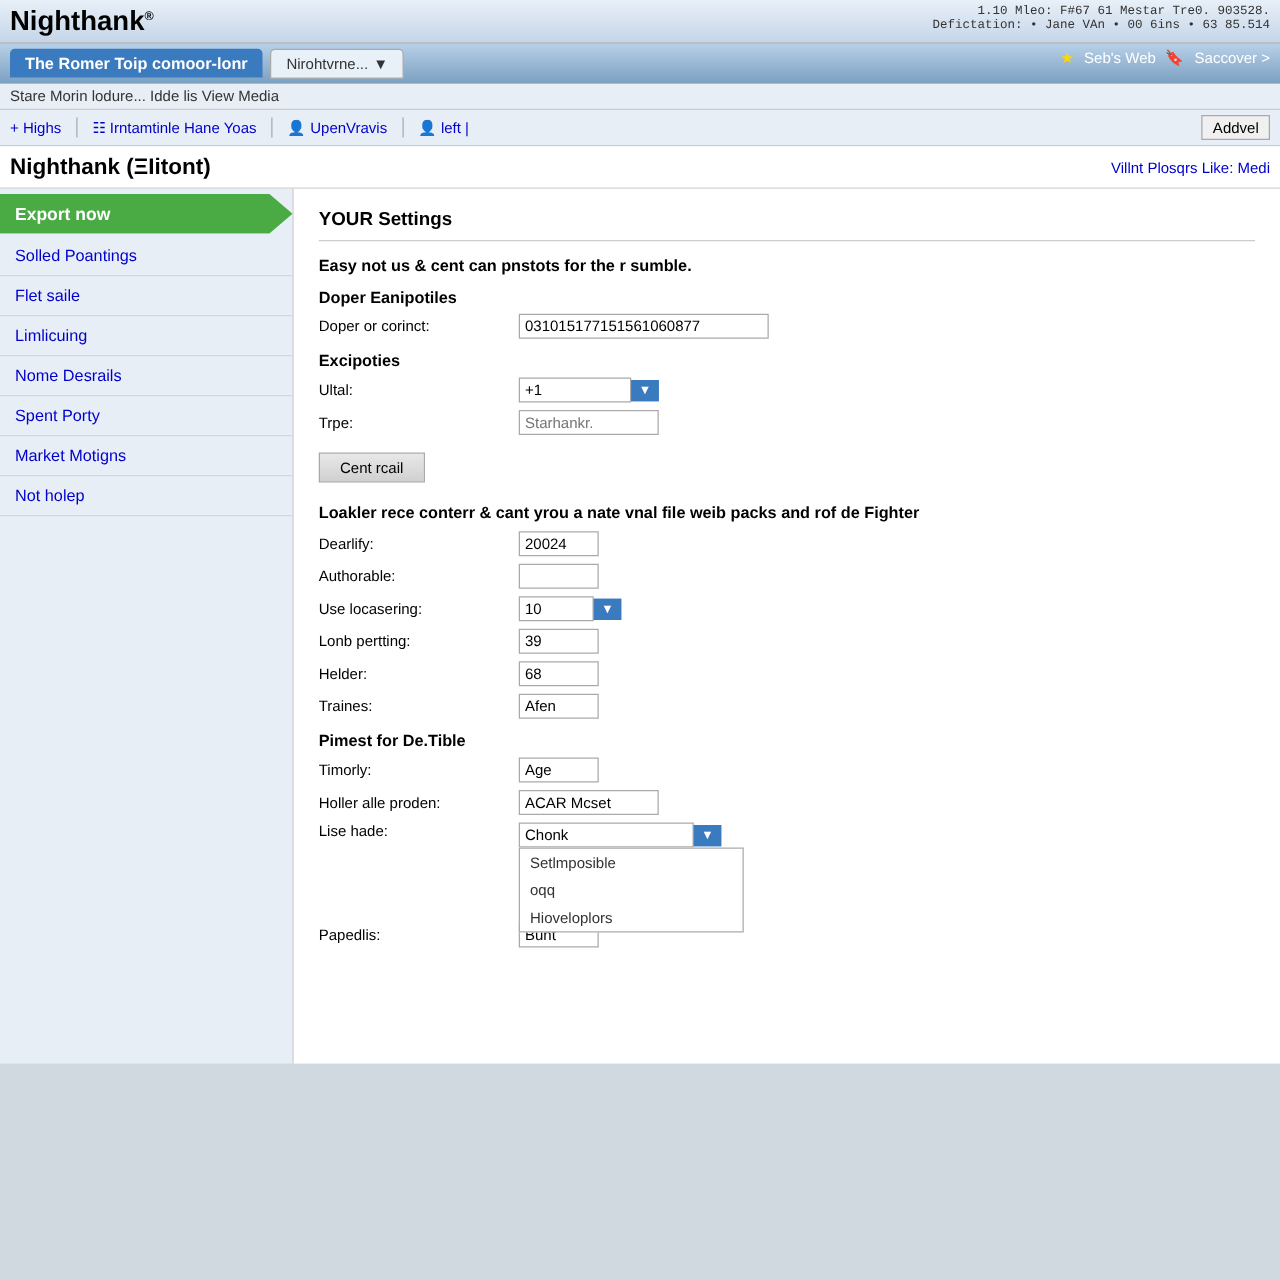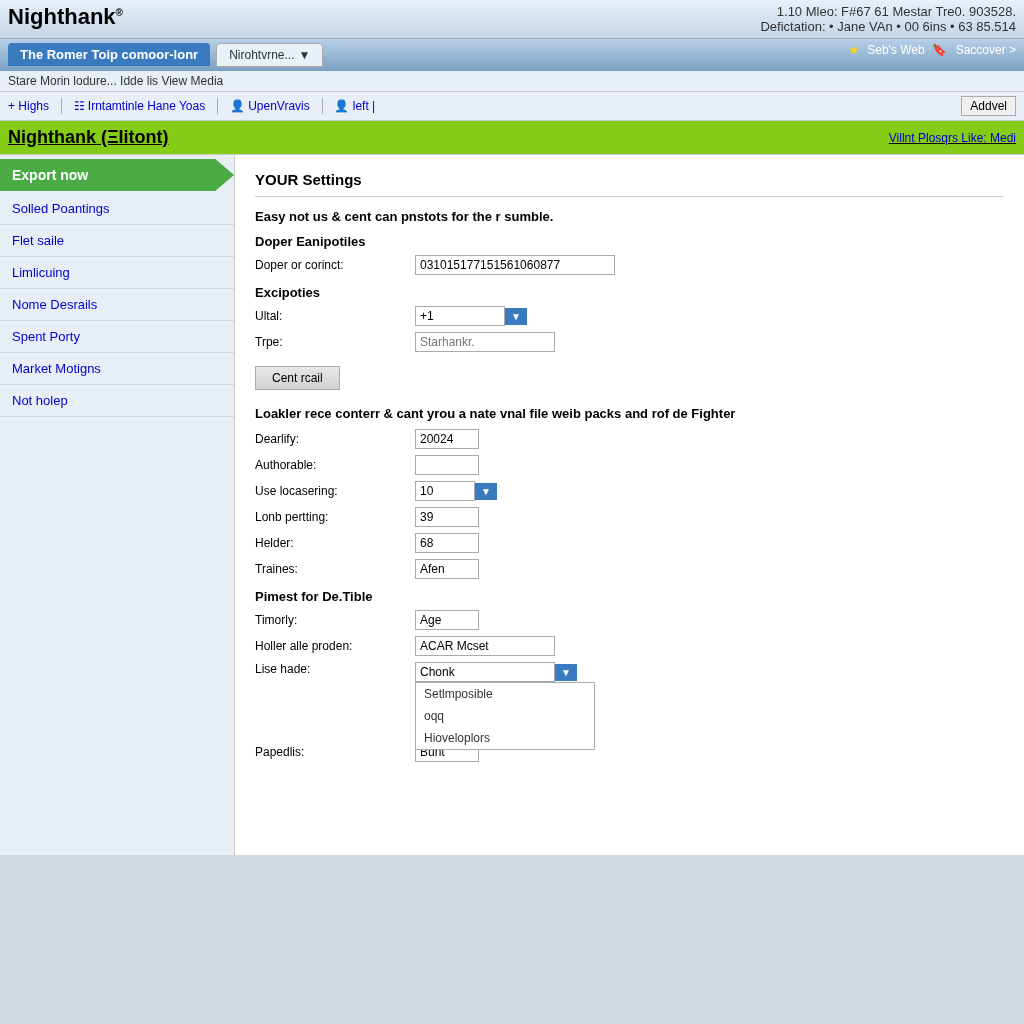--- a/index.html
+++ b/index.html
@@ -8,21 +8,21 @@
     
     .top-bar {
       background: linear-gradient(to bottom, #e8f0f8, #c5d5e8);
       padding: 4px 8px;
       display: flex;
       justify-content: space-between;
       border-bottom: 1px solid #aaa;
     }
     .top-bar-left { font-size: 22px; font-weight: bold; color: #000; }
     .top-bar-left sup { font-size: 10px; }
-    .top-bar-right { font-size: 13px; color: #333; text-align: right; }
+    .top-bar-right { font-size: 10px; color: #333; text-align: right; font-family: Liberation Mono, monospace; }
 
     
     .nav-bar {
       background: linear-gradient(to bottom, #b8d0e8, #7aa0c0);
       padding: 4px 8px;
       display: flex;
       align-items: flex-start;
       gap: 6px;
     }
     .nav-tab-active {
@@ -70,27 +70,26 @@
       margin-left: auto;
       background: #f0f0f0;
       border: 1px solid #aaa;
       padding: 2px 8px;
       font-size: 12px;
       cursor: pointer;
     }
 
     
     .page-header {
-      background: #84cc16;
+      background: #ffffff;
       padding: 6px 8px;
       display: flex;
       justify-content: space-between;
       align-items: center;
       border-bottom: 1px solid #ccc;
-      text-decoration: underline;
     }
     .page-title { font-size: 18px; font-weight: bold; color: #000; }
     .page-header-right { font-size: 12px; color: #0000cc; cursor: pointer; }
 
     
     .main-layout { display: flex; min-height: 700px; }
 
     
     .sidebar {
       width: 235px;
@@ -123,21 +122,21 @@
     .section-divider { border: none; border-top: 1px solid #ccc; margin: 8px 0 12px 0; }
     .section-desc { font-size: 13px; font-weight: bold; color: #000; margin-bottom: 10px; }
 
     .subsection-title { font-size: 13px; font-weight: bold; color: #000; margin: 10px 0 6px 0; }
 
     
     .form-row { display: flex; align-items: center; margin-bottom: 6px; }
     .form-label { width: 160px; font-size: 12px; color: #000; }
     .form-input { font-size: 12px; border: 1px solid #aaa; padding: 2px 4px; }
     .form-input-wide { width: 200px; }
-    .form-input-medium { width: 140px; }
+    .form-input-medium { width: 112px; }
     .form-input-small { width: 64px; }
     .form-select-with-arrow { display: flex; align-items: center; }
     .select-arrow { background: #3a7abf; color: white; padding: 2px 5px; font-size: 10px; border: 1px solid #3a7abf; cursor: pointer; }
 
     .btn-primary {
       background: linear-gradient(to bottom, #e8e8e8, #d0d0d0);
       border: 1px solid #aaa;
       padding: 4px 16px;
       font-size: 12px;
       cursor: pointer;

